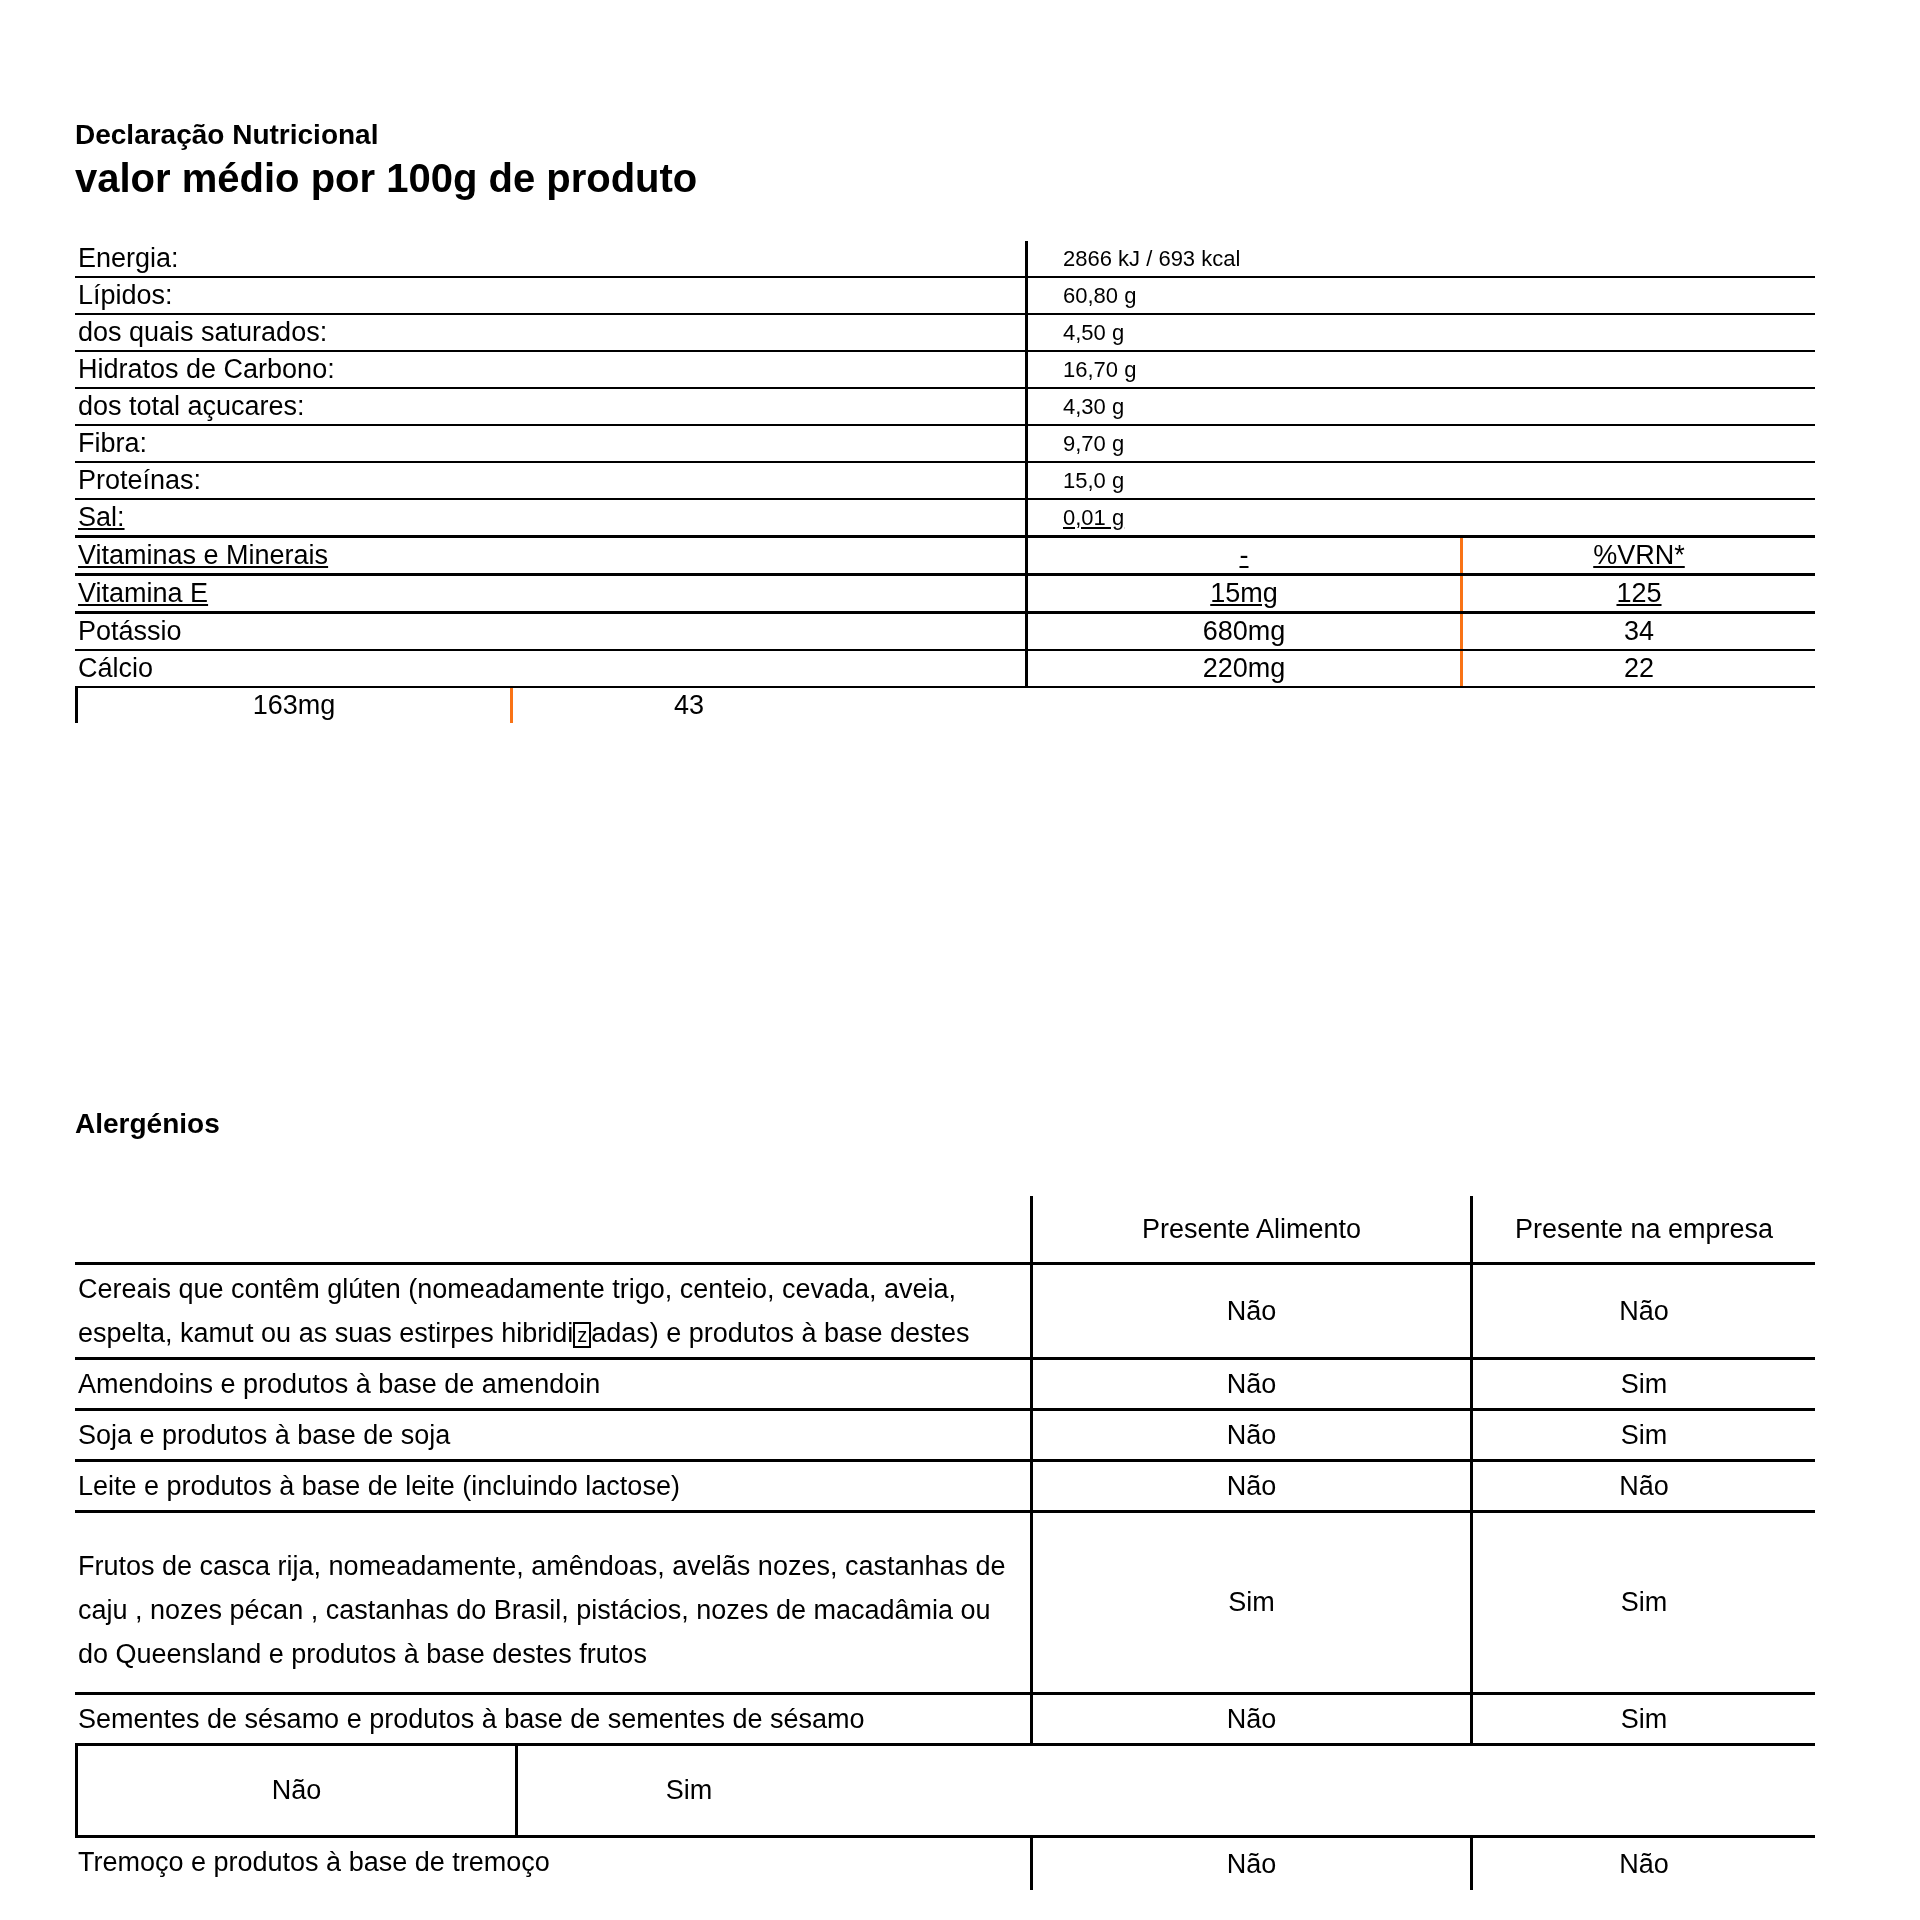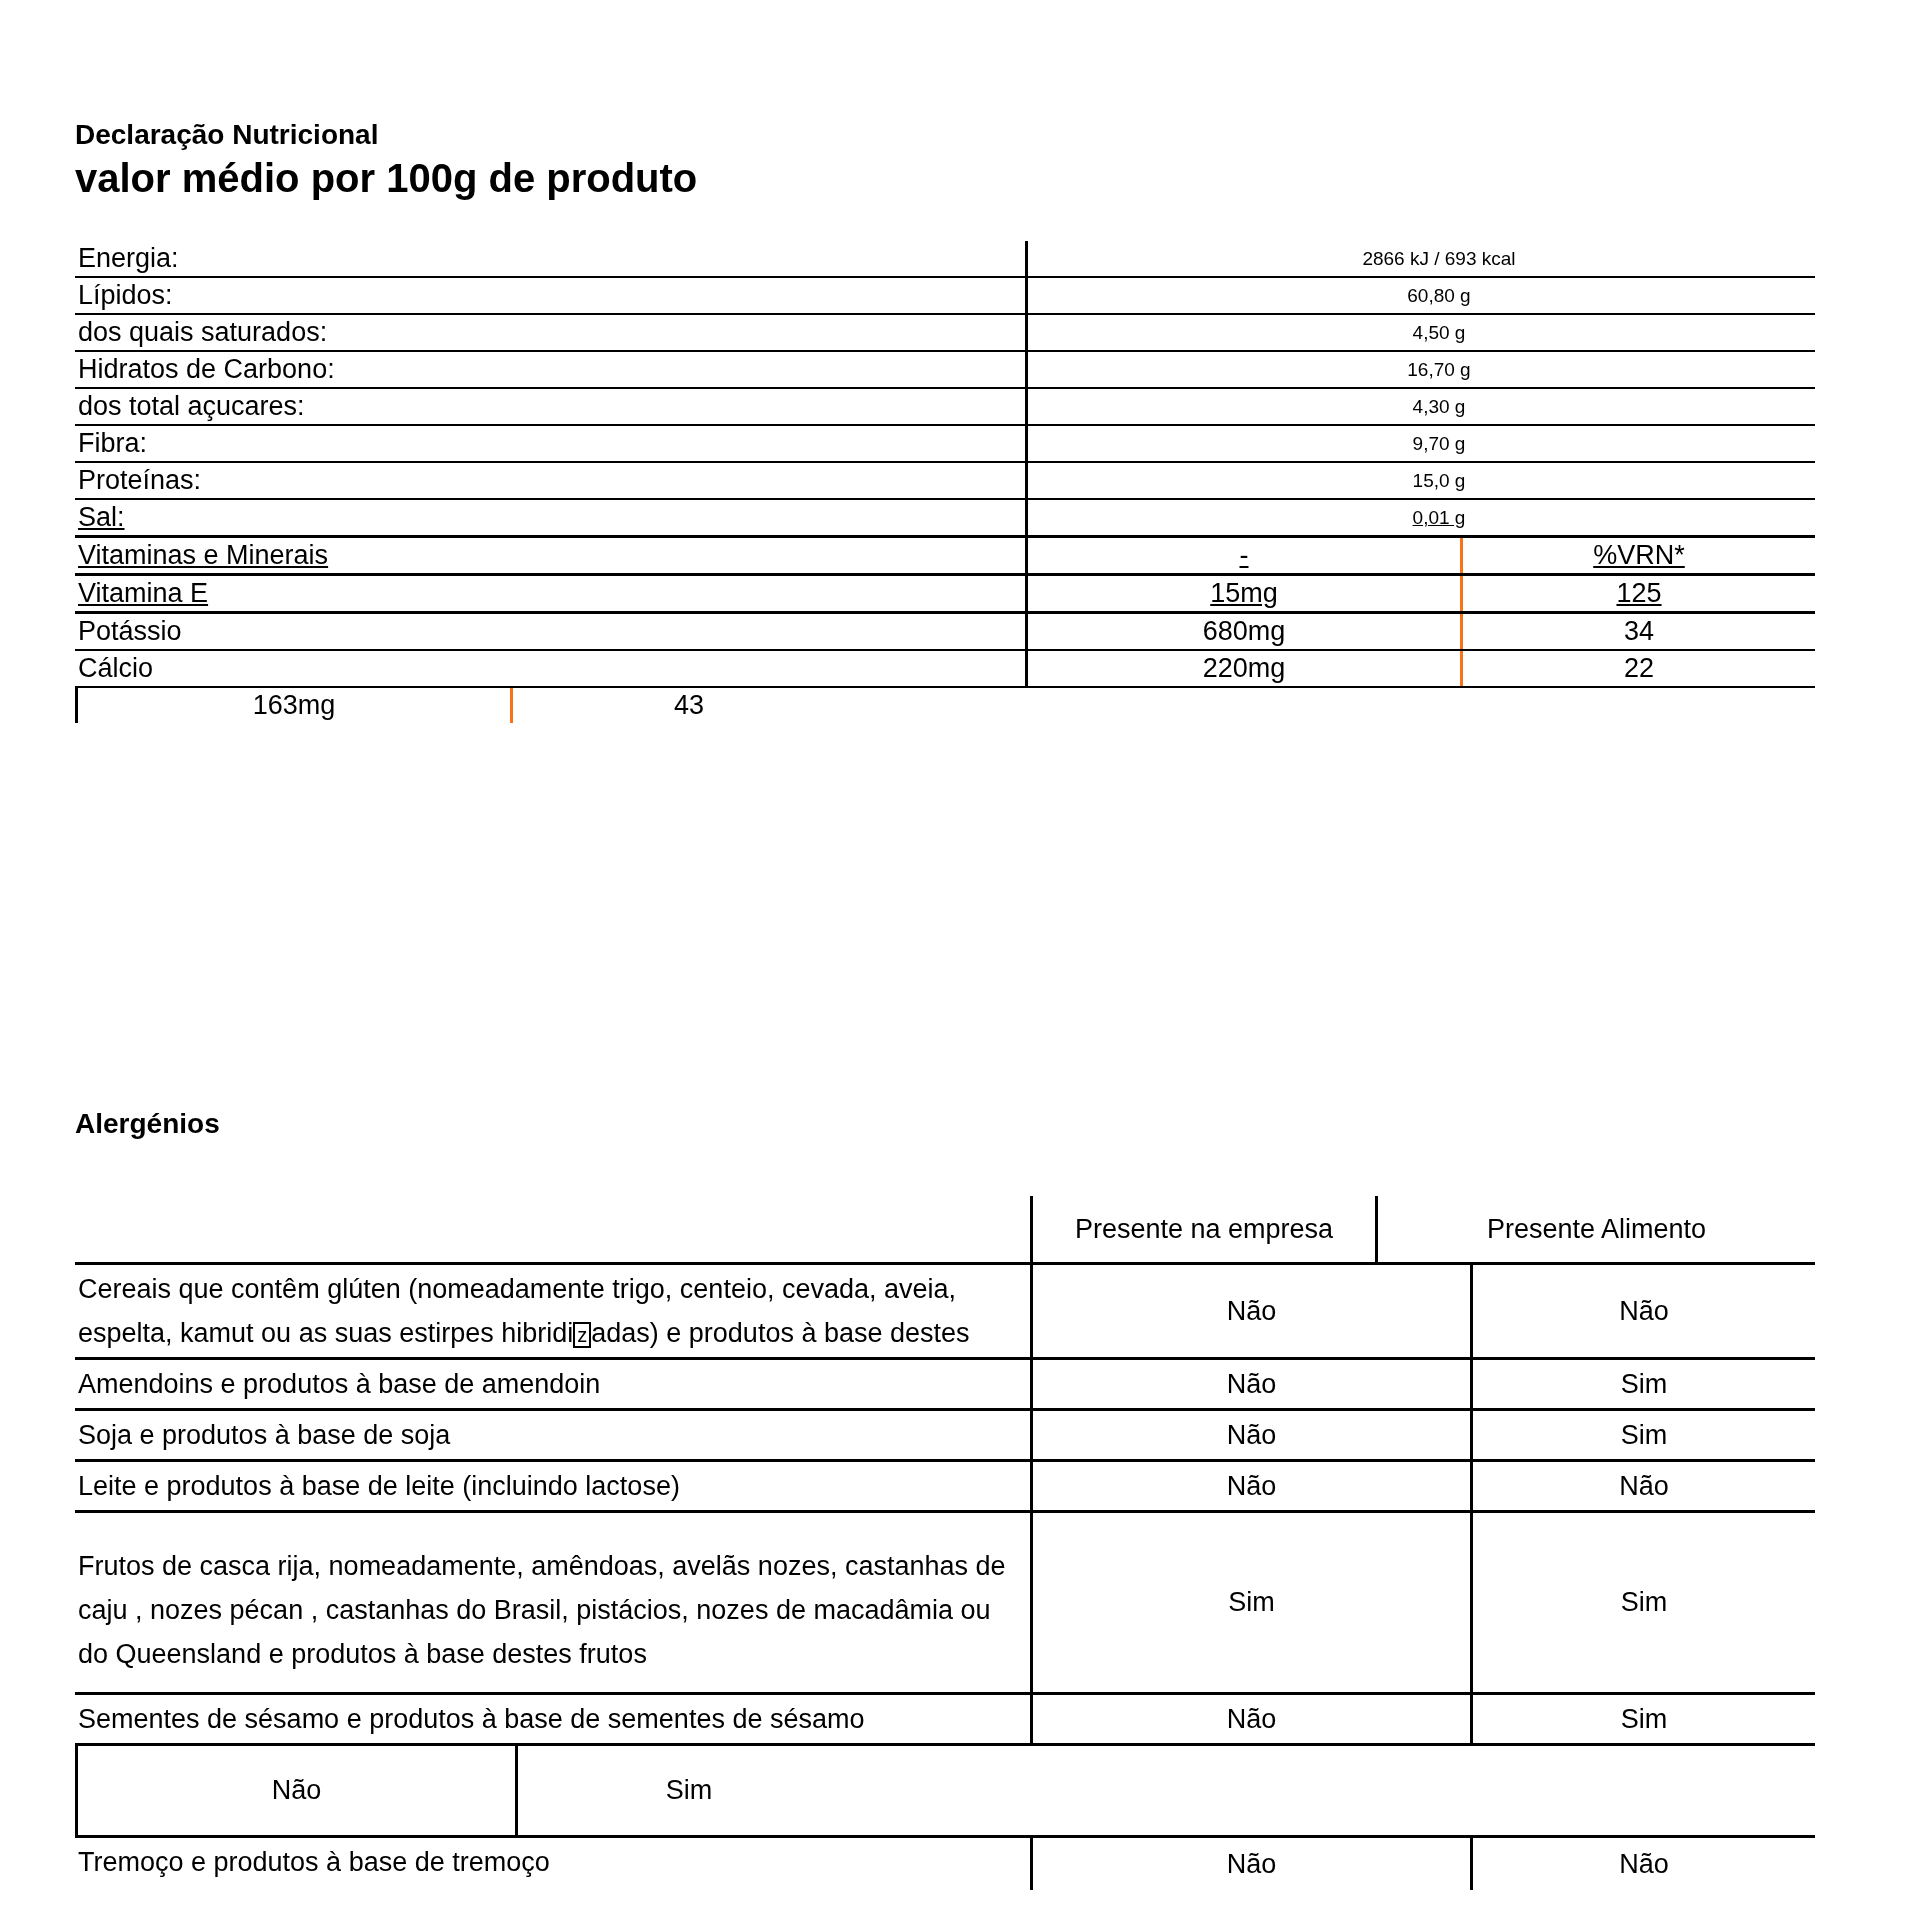--- a/index.html
+++ b/index.html
@@ -35,22 +35,22 @@
     width: 950px;
     padding-left: 3px;
     font-size: 27px;
     line-height: 35px;
     height: 35px;
     white-space: nowrap;
   }
   .nt-val-wide {
     width: 790px;
     border-left: 3px solid #000;
-    text-align: center;
-    font-size: 19px;
+    text-align: left;
+    font-size: 22px;
     line-height: 35px;
     height: 35px;
     padding-left: 35px;
   }
   .nt-val {
     width: 435px;
     border-left: 3px solid #000;
     text-align: center;
     font-size: 27px;
     line-height: 35px;
@@ -180,22 +180,22 @@
       <div class="nt-val">163mg</div>
       <div class="nt-vrn">43</div>
     </div>
   </div>
 
   <div class="allergens-title">Alergénios</div>
 
   <div class="atable">
     <div class="al-row">
       <div class="al-header-label"></div>
+      <div class="al-header-cell" style="width:440px;">Presente Alimento</div>
       <div class="al-header-cell" style="width:345px;">Presente na empresa</div>
-      <div class="al-header-cell" style="width:440px;">Presente Alimento</div>
     </div>
 
     <div class="al-row r-two">
       <div class="al-label"><span>Cereais que contêm glúten (nomeadamente trigo, centeio, cevada, aveia, espelta, kamut ou as suas estirpes hibridi</span><span class="boxed-char">z</span><span>adas) e produtos à base destes</span></div>
       <div class="al-val">Não</div>
       <div class="al-val2">Não</div>
     </div>
 
     <div class="al-row r-single">
       <div class="al-label">Amendoins e produtos à base de amendoin</div>

